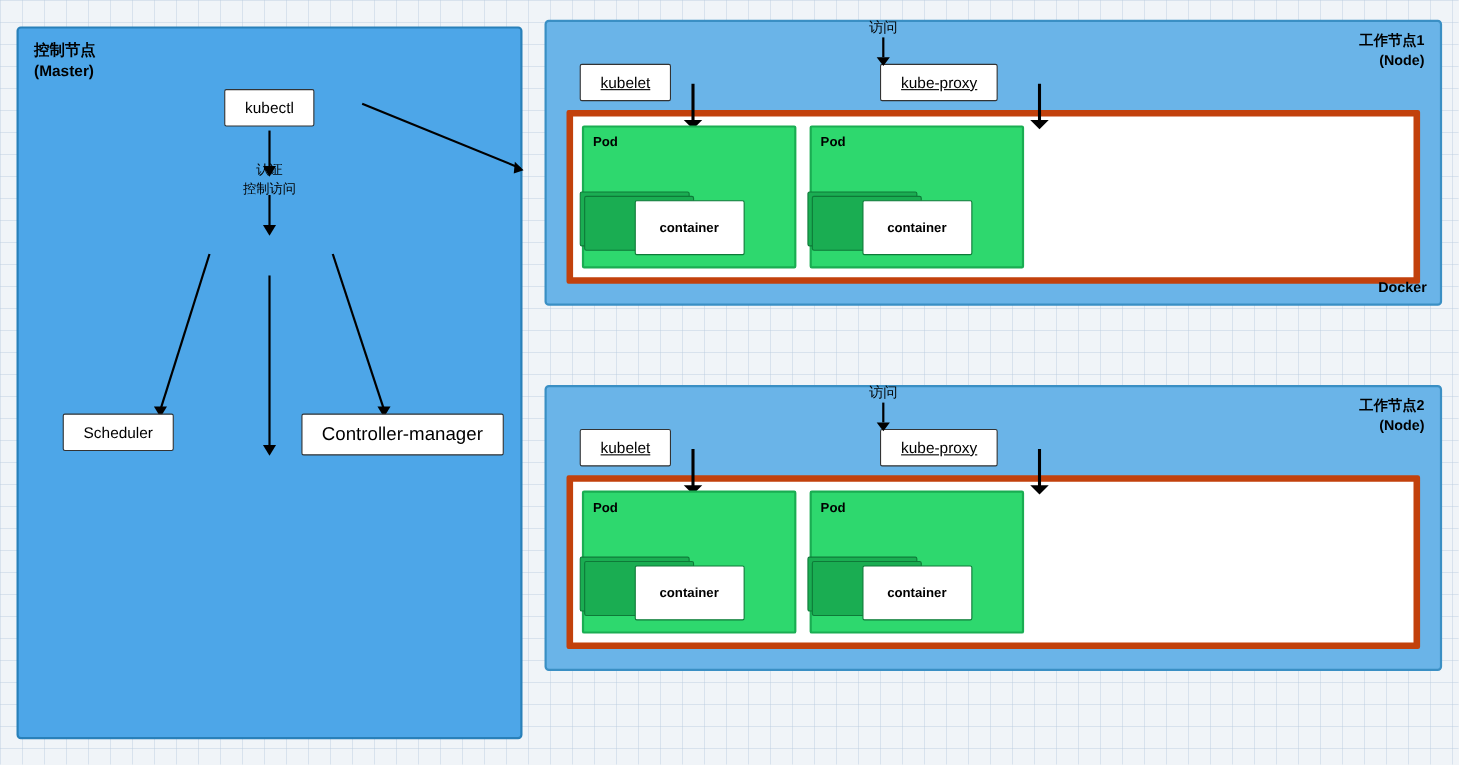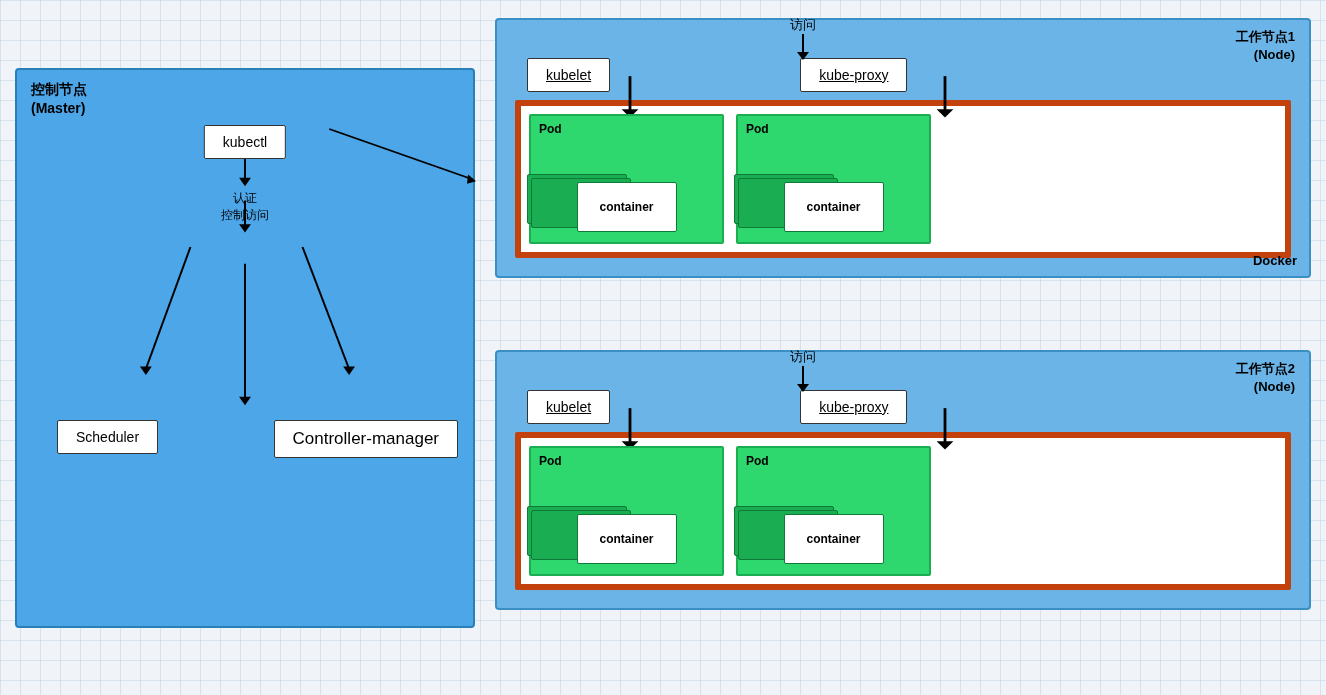--- a/index.html
+++ b/index.html
@@ -18,21 +18,21 @@
       gap: 20px;
       padding: 15px;
     }
 
     
     .master-panel {
       background: #4da6e8;
       border: 2px solid #2980b9;
       border-radius: 4px;
       width: 460px;
-      height: 560px;
+      height: 648px;
       position: relative;
       padding: 10px;
       flex-shrink: 0;
     }
     .master-title {
       position: absolute;
       top: 10px;
       left: 14px;
       font-size: 14px;
       font-weight: bold;

